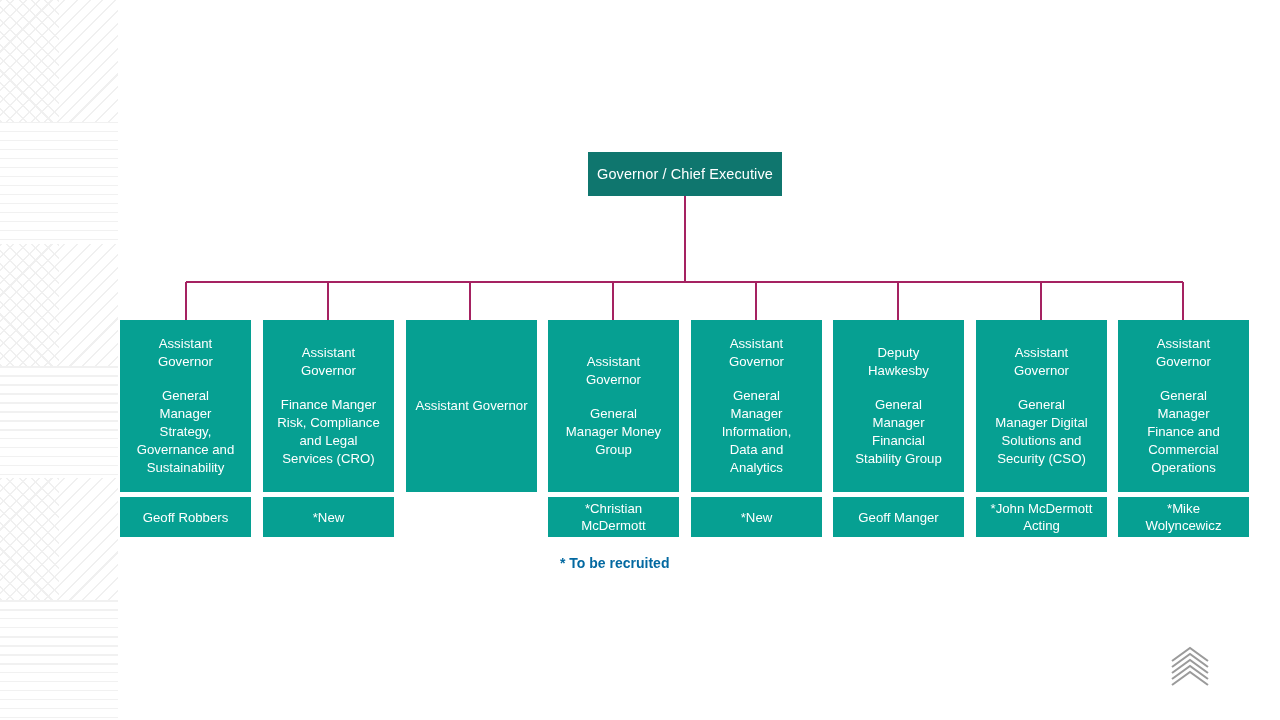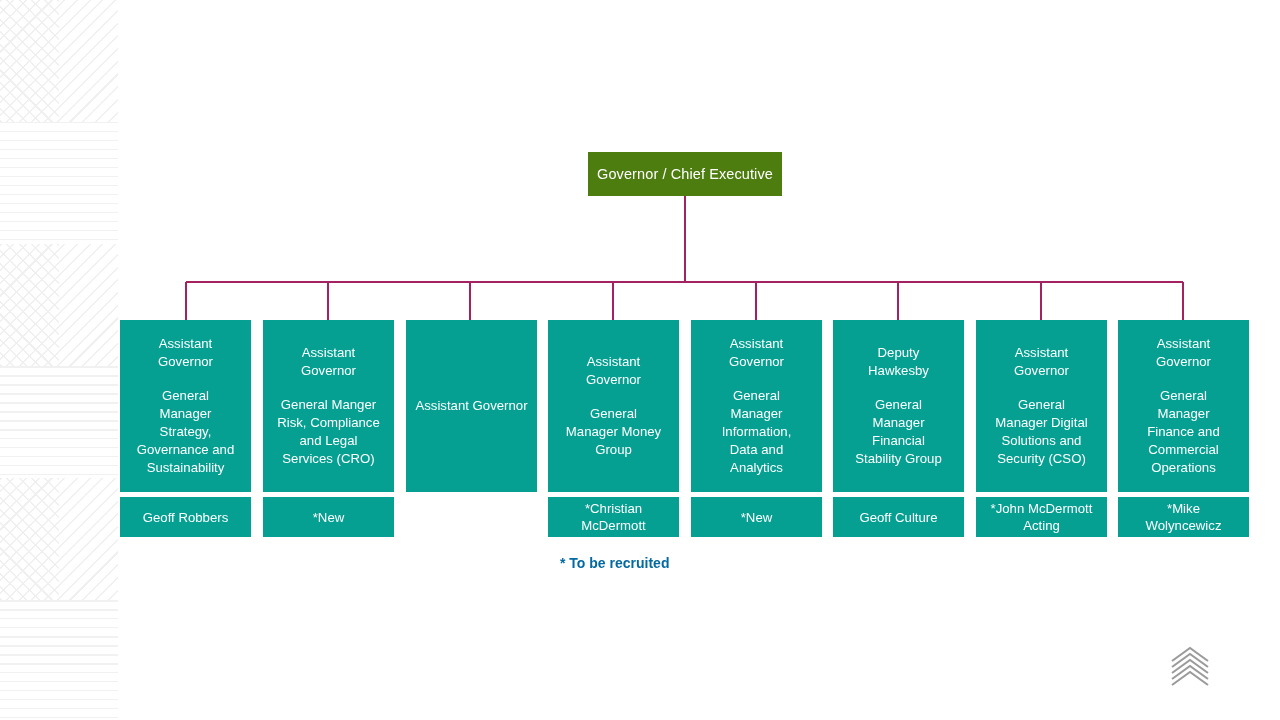--- a/index.html
+++ b/index.html
@@ -72,21 +72,21 @@
     pointer-events: none;
   }
 
   
   #root-node {
     position: absolute;
     left: 588px;
     top: 152px;
     width: 194px;
     height: 44px;
-    background: #4d7c0f;
+    background: #0f766e;
     color: #ffffff;
     display: flex;
     align-items: center;
     justify-content: center;
     font-size: 14.5px;
     letter-spacing: .1px;
     z-index: 3;
   }
 
   
@@ -206,21 +206,21 @@
 Governance and
 Sustainability</span>
     </div>
     <div class="name-box">Geoff Robbers</div>
   </div>
 
   <div class="node-col" style="left:263px;">
     <div class="role-box">
       <span class="role-title">Assistant
 Governor</span>
-      <span class="role-sub">General Manger
+      <span class="role-sub">Finance Manger
 Risk, Compliance
 and Legal
 Services (CRO)</span>
     </div>
     <div class="name-box">*New</div>
   </div>
 
   <div class="node-col" style="left:406px;">
     <div class="role-box">
       <span class="role-title">Assistant Governor</span>
@@ -254,21 +254,21 @@
 
   <div class="node-col" style="left:833px;">
     <div class="role-box">
       <span class="role-title">Deputy
 Hawkesby</span>
       <span class="role-sub">General
 Manager
 Financial
 Stability Group</span>
     </div>
-    <div class="name-box">Geoff Culture</div>
+    <div class="name-box">Geoff Manger</div>
   </div>
 
   <div class="node-col" style="left:976px;">
     <div class="role-box">
       <span class="role-title">Assistant
 Governor</span>
       <span class="role-sub">General
 Manager Digital
 Solutions and
 Security (CSO)</span>

